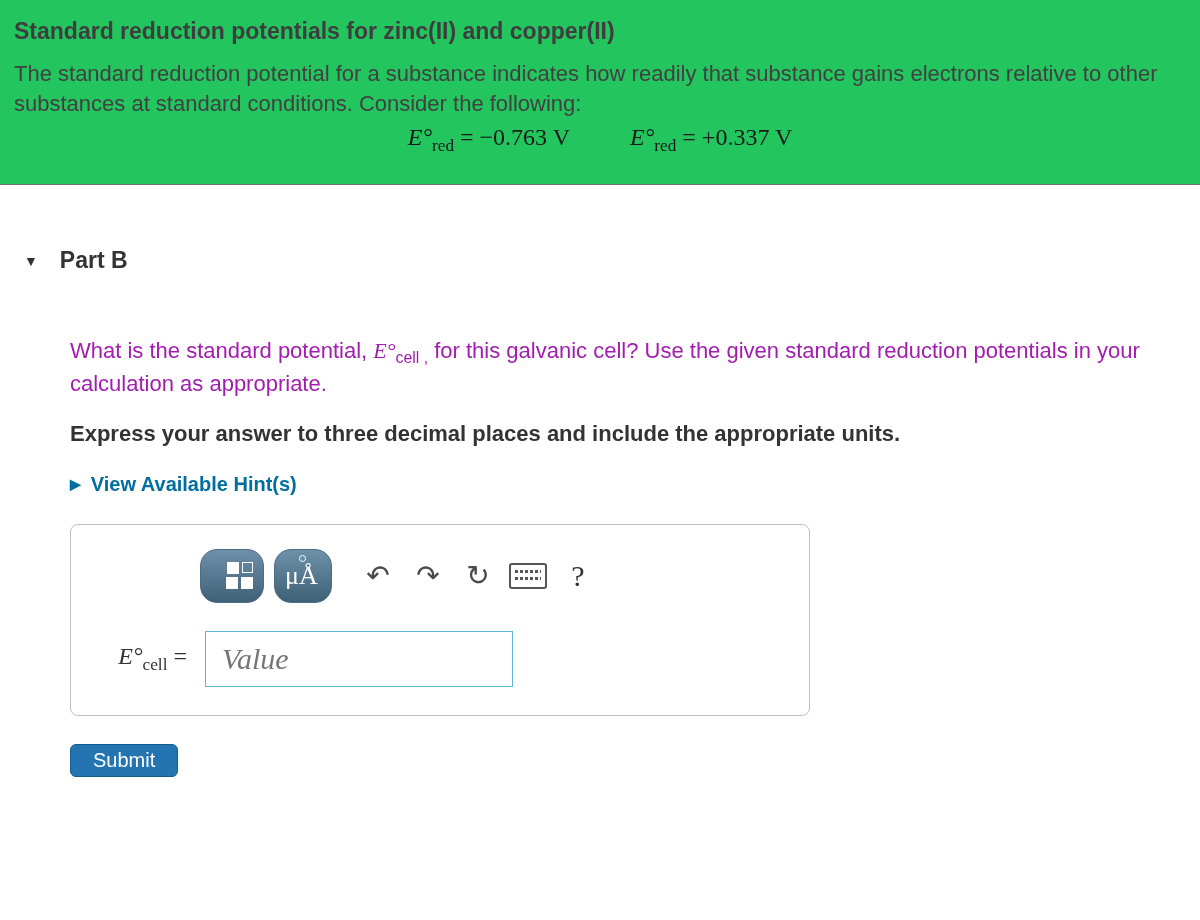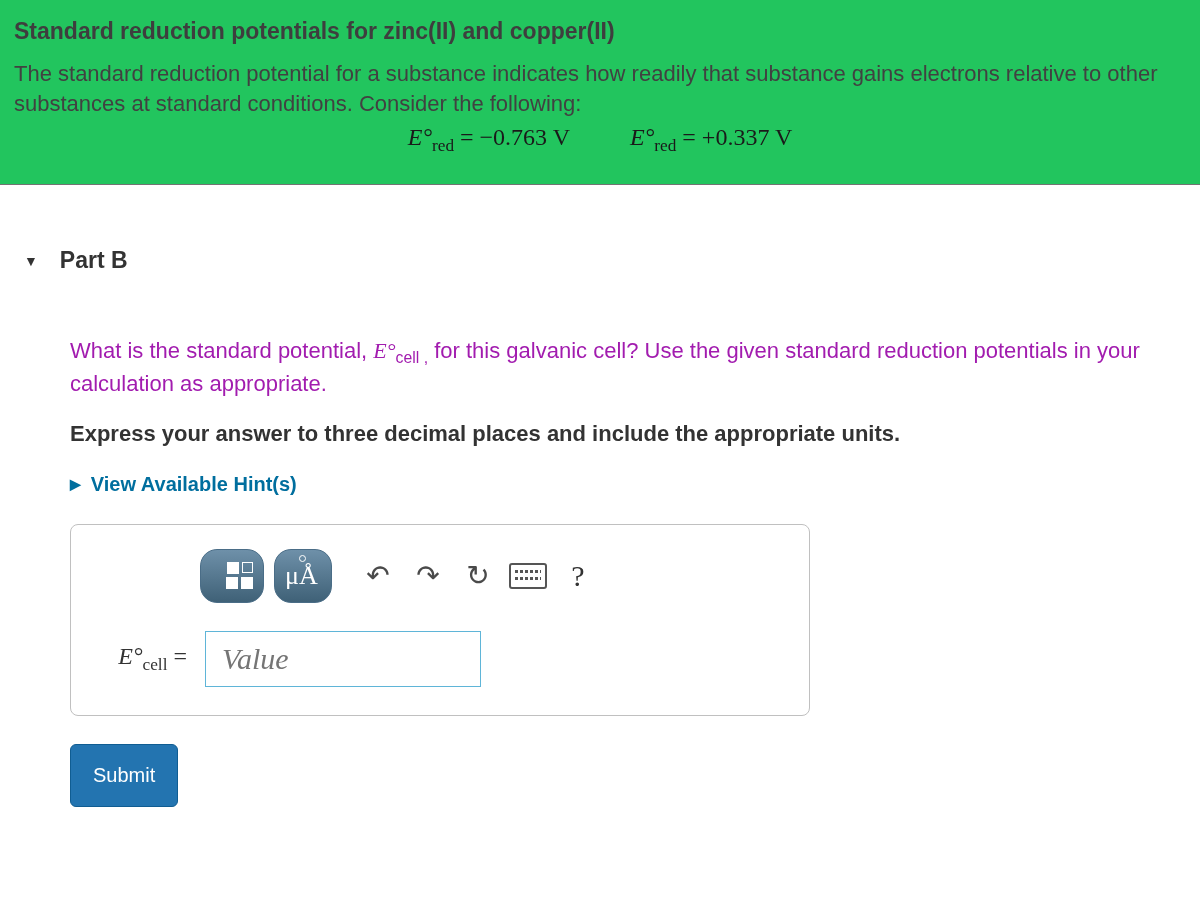--- a/index.html
+++ b/index.html
@@ -167,29 +167,29 @@
   .answer-input {
     border: 1.5px solid #5fb5d8;
     height: 56px;
     font-family: "Times New Roman", serif;
     font-size: 30px;
     font-style: italic;
     color: #777;
     padding: 0 16px;
     outline: none;
   }
-  .value-input { width: 276px; }
+  .value-input { width: 308px; }
   .units-input { width: 256px; }
   .submit-btn {
     margin-top: 28px;
     background: #2374b0;
     border: 1px solid #105d92;
     color: #fff;
     font-size: 20px;
-    padding: 19px 22px;
+    padding: 4px 22px;
     border-radius: 6px;
     cursor: pointer;
   }
   .help-q { font-family:"Times New Roman",serif; font-size:30px; color:#333; }
   .mu-a { font-family:"Times New Roman",serif; font-size:26px; color:#fff; position:relative;}
   .ring { position:absolute; top:-6px; left:14px; width:7px; height:7px; border:1.5px solid #fff; border-radius:50%;}
 </style>
 </head>
 <body>
 

